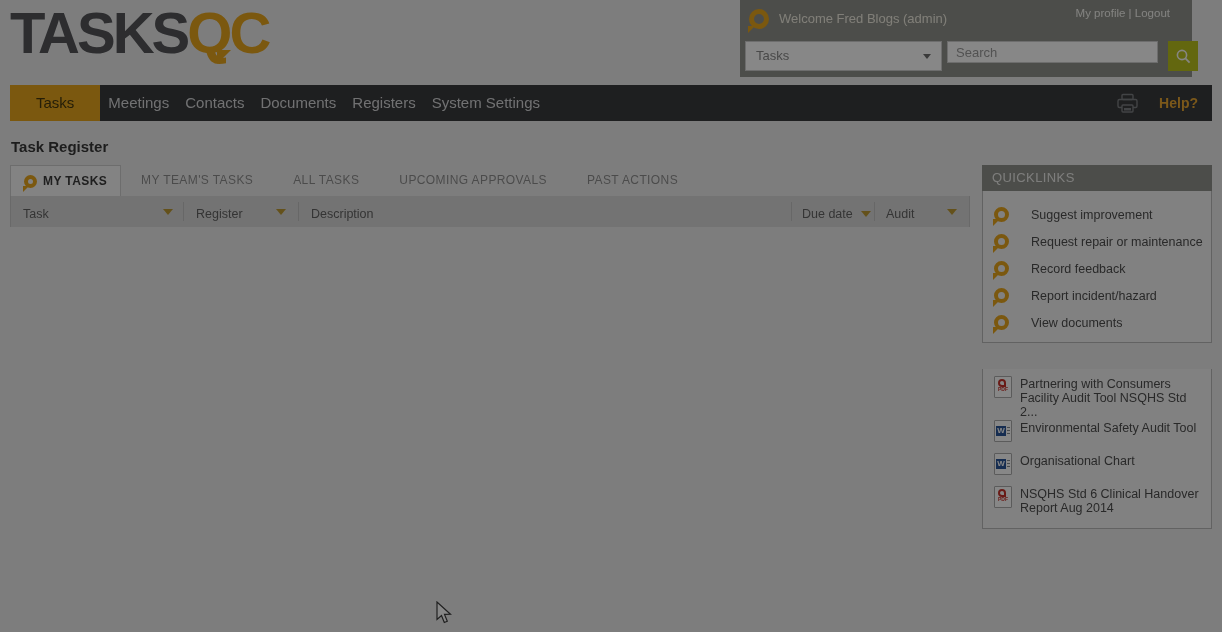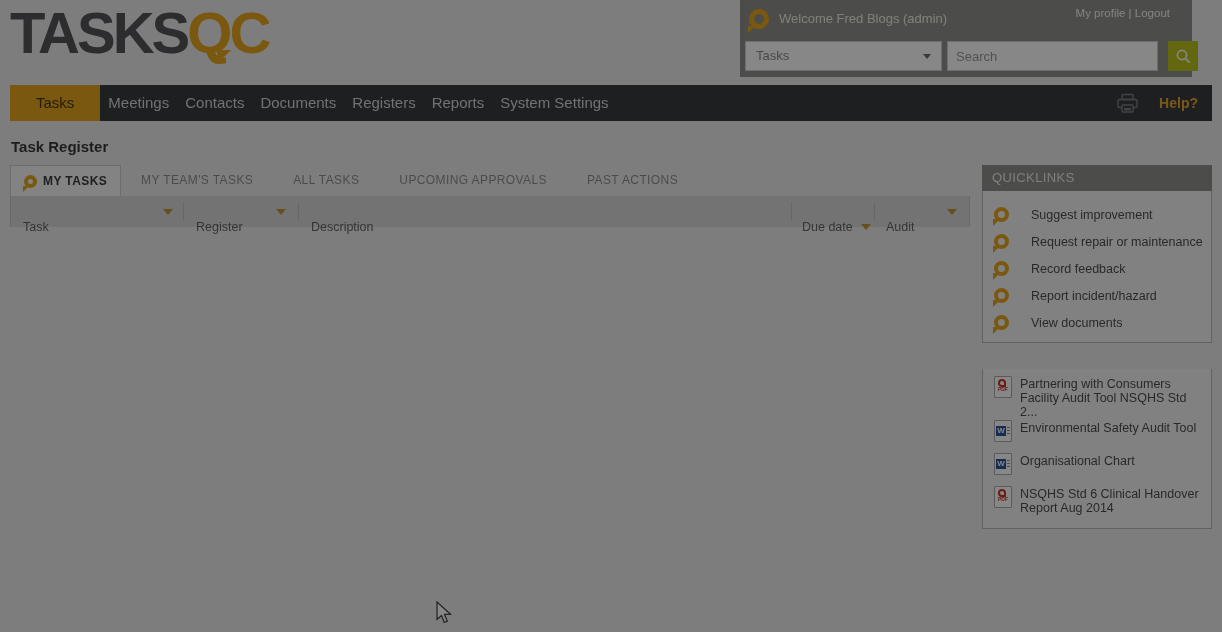--- a/index.html
+++ b/index.html
@@ -23,21 +23,21 @@
   .q-lg { width:20px; height:20px; } .q-lg::before { border-width:5px; }
   .welcome-icon { position:absolute; left:9px; top:9px; }
   .welcome-text { position:absolute; left:39px; top:11px; font-size:13px; color:#F2EFE3; }
   .profile-links { position:absolute; right:22px; top:7px; font-size:11.5px; color:#F6F6F2; }
   .profile-links span { cursor:pointer; }
   .scope-select { position:absolute; left:745px; top:41px; width:197px; height:30px; background:#FFF;
           border:1px solid #CFCFCF; box-sizing:border-box; font-size:13px; color:#8A8A8A;
           line-height:28px; padding:0 10px; cursor:pointer; }
   .scope-select .chev { position:absolute; right:10px; top:12px; width:0; height:0;
           border-left:4px solid transparent; border-right:4px solid transparent; border-top:5px solid #6E6E6E; }
-  .search-input { position:absolute; left:947px; top:41px; width:211px; height:30px; background:#FFF;
+  .search-input { position:absolute; left:947px; top:41px; width:211px; height:22px; background:#FFF;
           border:1px solid #CFCFCF; box-sizing:border-box; font-size:13px; color:#555;
           padding:0 8px; font-family:"Liberation Sans", sans-serif; outline:none; }
   .search-input::placeholder { color:#9B9B9B; }
   .search-btn { position:absolute; left:1168px; top:41px; width:30px; height:30px; background:#BCC31D;
           border:none; cursor:pointer; display:flex; align-items:center; justify-content:center; padding:0; }
 
   
   .nav { position:absolute; left:10px; top:85px; width:1202px; height:36px; background:#3A3B3D;
          display:flex; align-items:stretch; }
   .nav-item { line-height:36px; padding:0 8px; font-size:15px; color:#D5D6D8; cursor:pointer; white-space:nowrap; }
@@ -52,21 +52,21 @@
   .tab { line-height:31px; padding:0 20px; font-size:12px; color:#8F8F8F; letter-spacing:.4px;
          display:flex; align-items:center; gap:6px; cursor:pointer; white-space:nowrap; box-sizing:border-box; }
   .tab .q-icon { display:none; width:13px; height:13px; }
   .tab .q-icon::before { border-width:4px; } .tab .q-icon::after { border-top-width:6px; border-right-width:6px; }
   .tab.active { background:#F7F7F7; border:1px solid #CFCFCF; border-bottom:none; color:#3C3C3C; font-weight:bold; padding:0 13px; }
   .tab.active .q-icon { display:inline-block; }
 
   .thead { position:absolute; left:10px; top:196px; width:960px; height:31px; background:#DADADA;
            border-left:1px solid #C6C6C6; border-right:1px solid #C6C6C6; box-sizing:border-box;
            font-size:12.5px; color:#636363; }
-  .thead .col { position:absolute; top:16px; line-height:31px; cursor:pointer; }
+  .thead .col { position:absolute; top:3px; line-height:31px; cursor:pointer; }
   .tri { position:absolute; top:13px; width:0; height:0; border-left:5px solid transparent;
          border-right:5px solid transparent; border-top:6px solid #BE9A33; cursor:pointer; }
   .tri-inline { display:inline-block; position:relative; top:-1px; margin-left:8px; width:0; height:0;
          border-left:5px solid transparent; border-right:5px solid transparent; border-top:6px solid #BE9A33; }
   .vsep { position:absolute; top:6px; width:1px; height:19px; background:#C2C2C2; }
 
   
   .side-panel { position:absolute; left:982px; width:230px; }
   .panel-h { height:26px; line-height:26px; background:#90928C; color:#EDEDEB; font-size:13px;
              padding-left:10px; letter-spacing:.4px; }
@@ -127,21 +127,20 @@
     <div class="nav-item active">Tasks</div>
 
     <div class="nav-item">Meetings</div>
 
     <div class="nav-item">Contacts</div>
 
     <div class="nav-item">Documents</div>
 
     <div class="nav-item">Registers</div>
 
-    <div class="nav-item">Reports</div>
 
     <div class="nav-item">System Settings</div>
 
   <div class="nav-spacer"></div>
   <div class="nav-right">
     <svg width="23" height="21" viewBox="0 0 23 21" style="cursor:pointer">
       <rect x="6" y="1.5" width="11" height="5" rx="1" fill="none" stroke="#7E8184" stroke-width="1.4"></rect>
       <rect x="2" y="6.5" width="19" height="8" rx="1.5" fill="none" stroke="#7E8184" stroke-width="1.4"></rect>
       <rect x="6" y="12" width="11" height="7" rx="1" fill="#3A3B3D" stroke="#7E8184" stroke-width="1.4"></rect>
       <rect x="8" y="15" width="7" height="2.5" fill="#7E8184"></rect>

